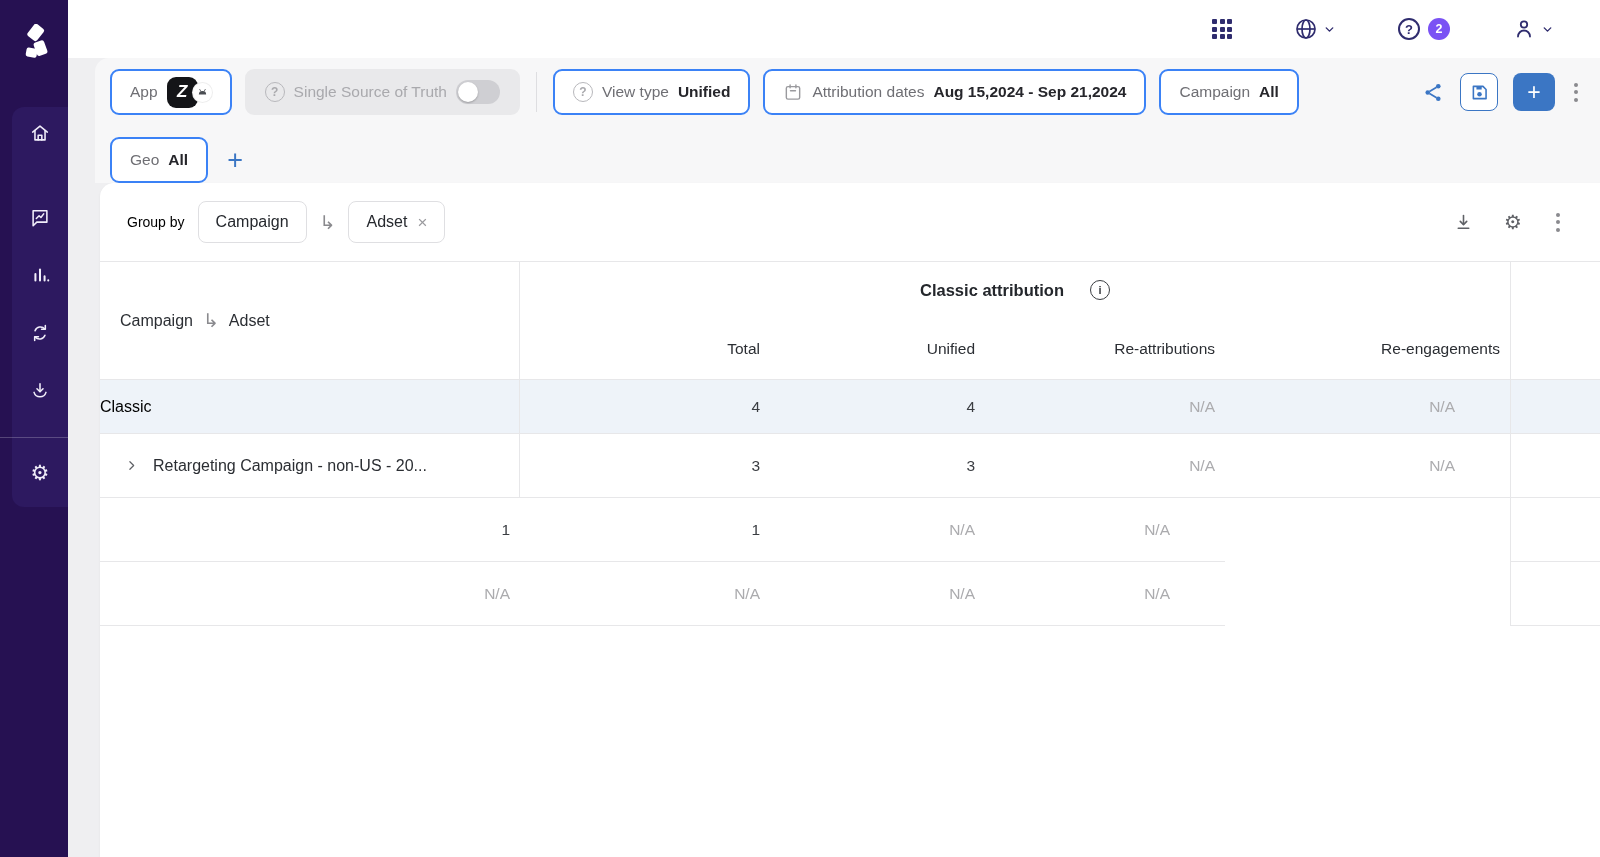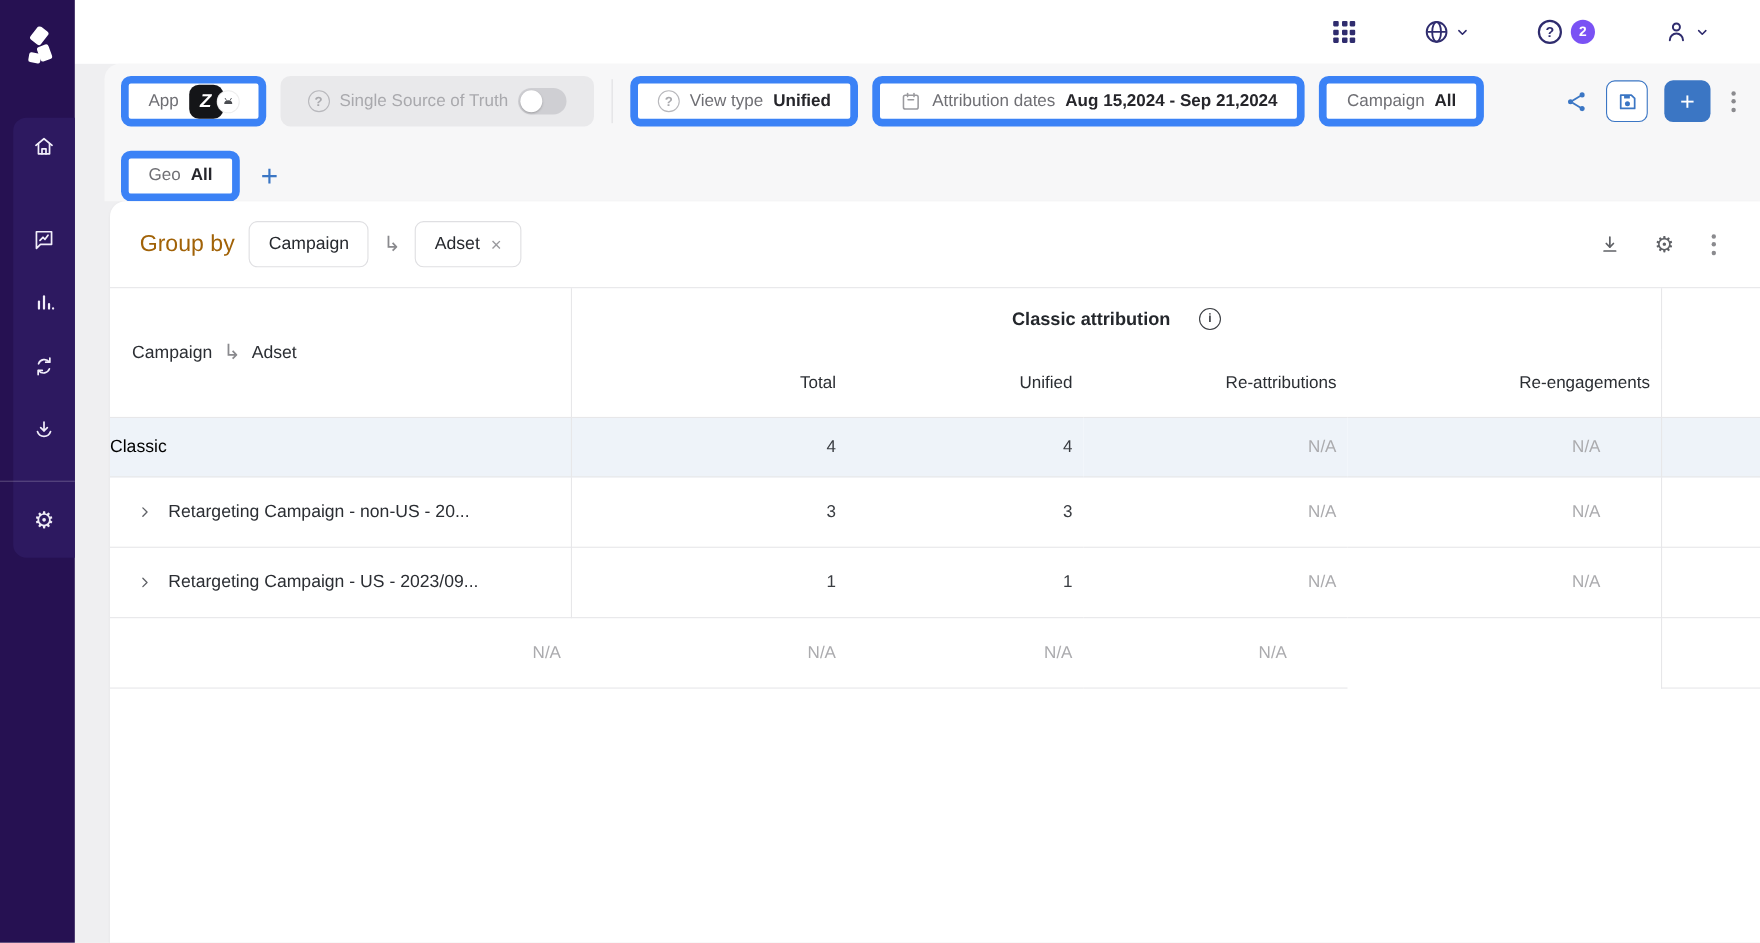--- a/index.html
+++ b/index.html
@@ -26,21 +26,21 @@
   .badge { width:22px; height:22px; border-radius:50%; background:#7a52f4; color:#fff;
     font-size:12.5px; font-weight:700; display:flex; align-items:center; justify-content:center; margin-left:3px; }
   .qmark { width:22px; height:22px; border-radius:50%; border:2px solid #2f2c6e; color:#2f2c6e;
     font-size:13px; font-weight:700; display:flex; align-items:center; justify-content:center; }
 
   
   .filterband { position:absolute; left:27px; top:58px; right:0; height:125px;
     background:#f7f7f8; border-top-left-radius:14px; padding:11px 16px 0 15px; }
   .frow { display:flex; align-items:center; gap:13px; }
   .frow + .frow { margin-top:22px; }
-  .chip { display:inline-flex; align-items:center; gap:9px; background:#fff; border:7px solid #3b82f6;
+  .chip { display:inline-flex; align-items:center; gap:9px; background:#fff; border:2px solid #3b82f6;
     border-radius:9px; height:46px; padding:0 18px; font-size:15.5px; cursor:pointer; white-space:nowrap;text-align:right; }
   .chip .lbl { color:#6f6f74; }
   .chip .val { color:#26262b; font-weight:700; }
   .chip-disabled { background:#e9e9eb; border-color:#e9e9eb; cursor:default; }
   .chip-disabled .lbl { color:#a9a9ad; }
   .q-gray { width:20px; height:20px; border-radius:50%; border:1.8px solid #b8b8bc; color:#a9a9ad;
     font-size:12px; font-weight:700; display:flex; align-items:center; justify-content:center; flex:none; }
   .toggle { width:44px; height:24px; border-radius:12px; background:#cfcfd3; position:relative; flex:none; }
   .toggle .knob { position:absolute; left:2px; top:2px; width:20px; height:20px; border-radius:50%; background:#fff;
     box-shadow:0 1px 2px rgba(0,0,0,.25); }
@@ -55,21 +55,21 @@
   .save-btn { width:38px; height:38px; border:1.5px solid #3b76c4; border-radius:8px; background:#fff; }
   .plus-btn { width:42px; height:38px; border-radius:8px; background:#3b76c4; color:#fff; font-size:23px; font-weight:400; }
   .kebab { display:flex; flex-direction:column; gap:3.5px; padding:4px; cursor:pointer; }
   .kebab i { width:4px; height:4px; border-radius:50%; background:#8a8a8e; }
   .add-filter { color:#3b76c4; font-size:27px; font-weight:400; cursor:pointer; padding:0 6px; line-height:1; }
 
   
   .card { position:absolute; left:32px; top:183px; right:0; bottom:0; background:#fff;
     border-top-left-radius:14px; box-shadow:0 1px 3px rgba(0,0,0,.05); }
   .groupbar { height:78px; display:flex; align-items:center; padding:0 36px 0 27px; gap:13px; }
-  .groupbar .glabel { font-size:21px; color:#a16207; }
+  .groupbar .glabel { font-size:14px; color:#000000; }
   .gchip { display:inline-flex; align-items:center; gap:10px; background:#fff; border:1px solid #dfdfe2;
     border-radius:8px; height:42px; padding:0 17px; font-size:16px; color:#26292e; cursor:pointer; }
   .gchip .x { color:#9a9a9e; font-size:17px; cursor:pointer; line-height:1; }
   .corner-arrow { color:#8a8a8e; font-size:19px; font-family:"DejaVu Sans",sans-serif; line-height:1; }
   .gb-actions { margin-left:auto; display:flex; align-items:center; gap:30px; }
 
   
   .tbl { display:grid; grid-template-columns:420px 250px 215px 240px 285px 1fr;
     grid-template-rows:56px 62px 54px 64px 64px 64px; border-top:1px solid #e7e7e9; }
   .cell { display:flex; align-items:center; }
@@ -320,28 +320,20 @@
             </svg>
         </span>
         <span>Retargeting Campaign - non-US - 20...</span>
       </div>
       <div class="cell num bB" style="grid-row:4;">3</div>
       <div class="cell num bB" style="grid-row:4;">3</div>
       <div class="cell num na bB" style="grid-row:4;">N/A</div>
       <div class="cell num na last bB" style="grid-row:4;">N/A</div>
       <div class="cell bL bB" style="grid-column:6; grid-row:4;"></div>
 
-      <div class="cell trow-name bR bB" style="grid-row:5;">
-        <span class="expander">
-          <svg width="13" height="13" viewBox="0 0 24 24" fill="none" stroke="#5f6166" stroke-width="2.2" stroke-linecap="round" stroke-linejoin="round">
-              <polyline points="9,5 16,12 9,19"></polyline>
-            </svg>
-        </span>
-        <span>Retargeting Campaign - US - 2023/09...</span>
-      </div>
       <div class="cell num bB" style="grid-row:5;">1</div>
       <div class="cell num bB" style="grid-row:5;">1</div>
       <div class="cell num na bB" style="grid-row:5;">N/A</div>
       <div class="cell num na last bB" style="grid-row:5;">N/A</div>
       <div class="cell bL bB" style="grid-column:6; grid-row:5;"></div>
 
       <div class="cell num na bB" style="grid-row:6;">N/A</div>
       <div class="cell num na bB" style="grid-row:6;">N/A</div>
       <div class="cell num na bB" style="grid-row:6;">N/A</div>
       <div class="cell num na last bB" style="grid-row:6;">N/A</div>

